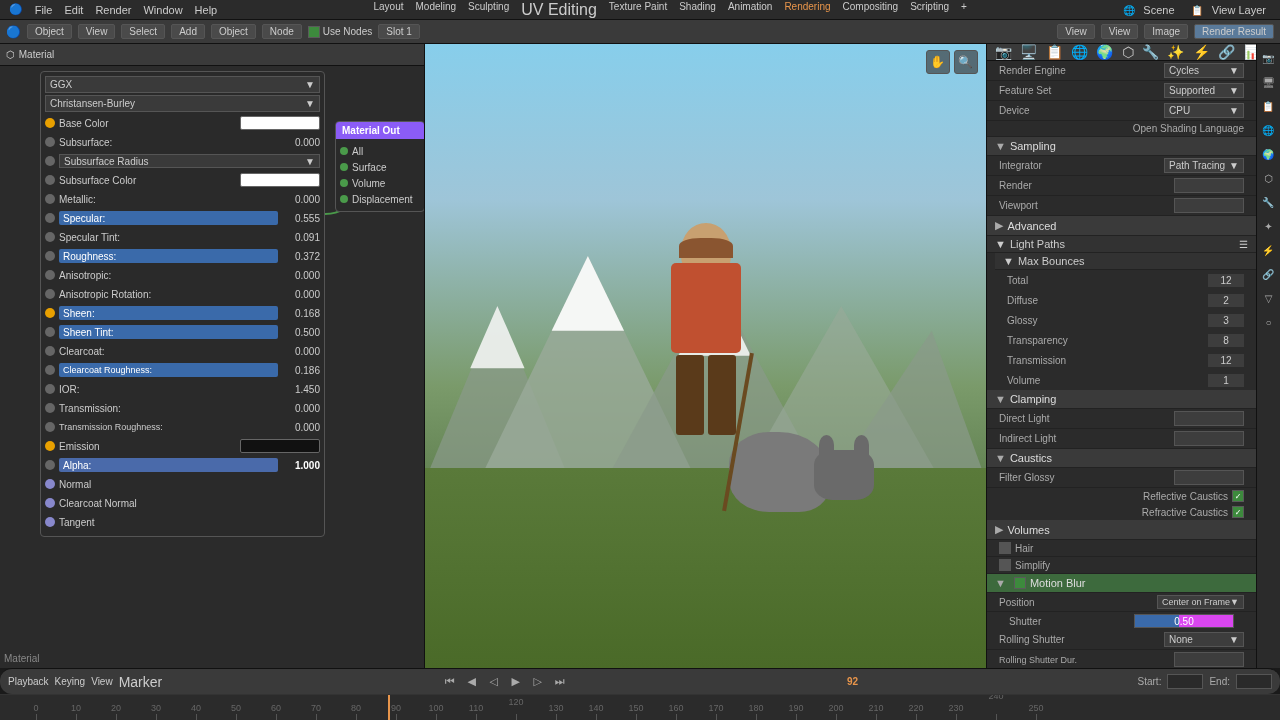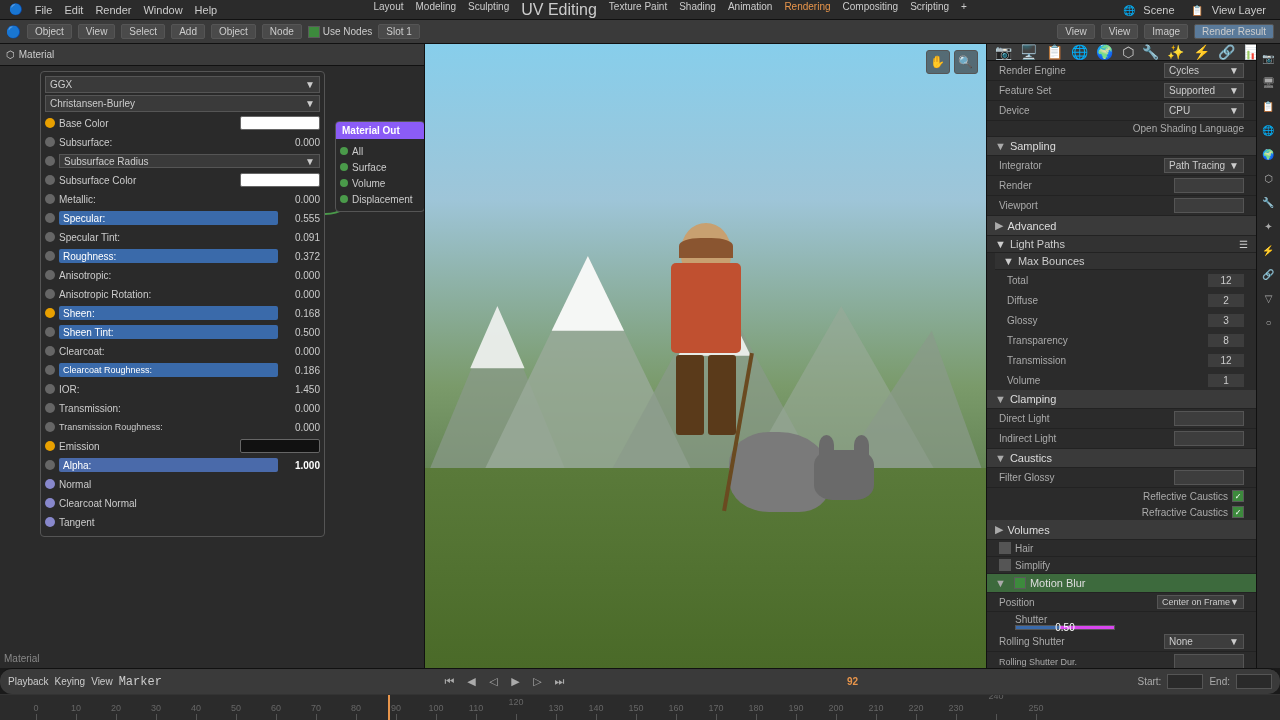--- a/index.html
+++ b/index.html
@@ -467,24 +467,23 @@
       top: 0;
       left: 0;
       width: 100%;
       height: 100%;
       pointer-events: none;
     }
 
     
     .shutter-input-row {
       display: flex;
-      align-items: flex-start;
-      padding: 2px 28px;
+      align-items: center;
+      padding: 2px 22px;
       height: 20px;
-      flex-direction: column;
     }
     .shutter-label { flex: 1; font-size: 10px; color: #aaa; }
     .shutter-slider {
       width: 100px;
       height: 14px;
       background: #d946ef;
       border: 1px solid #555;
       position: relative;
     }
     .shutter-fill {
@@ -1008,21 +1007,21 @@
     <div class="icon-btn">🔗</div>
     <div class="icon-btn">▽</div>
     <div class="icon-btn">○</div>
   </div>
 </div>
 
 <div class="timeline-controls">
   <span style="font-size:10px; cursor:pointer;">Playback</span>
   <span style="font-size:10px; cursor:pointer;">Keying</span>
   <span style="font-size:10px; cursor:pointer;">View</span>
-  <span style="font-size:12px; cursor:pointer;font-family:Liberation Mono, monospace;">Marker</span>
+  <span style="font-size:14px; cursor:pointer;">Marker</span>
   <span style="flex:1;"></span>
 
   <div class="tl-btn">⏮</div>
   <div class="tl-btn">◀</div>
   <div class="tl-btn">◁</div>
   <div class="tl-btn">▶</div>
   <div class="tl-btn">▷</div>
   <div class="tl-btn">⏭</div>
   <span style="flex:1;"></span>
 

